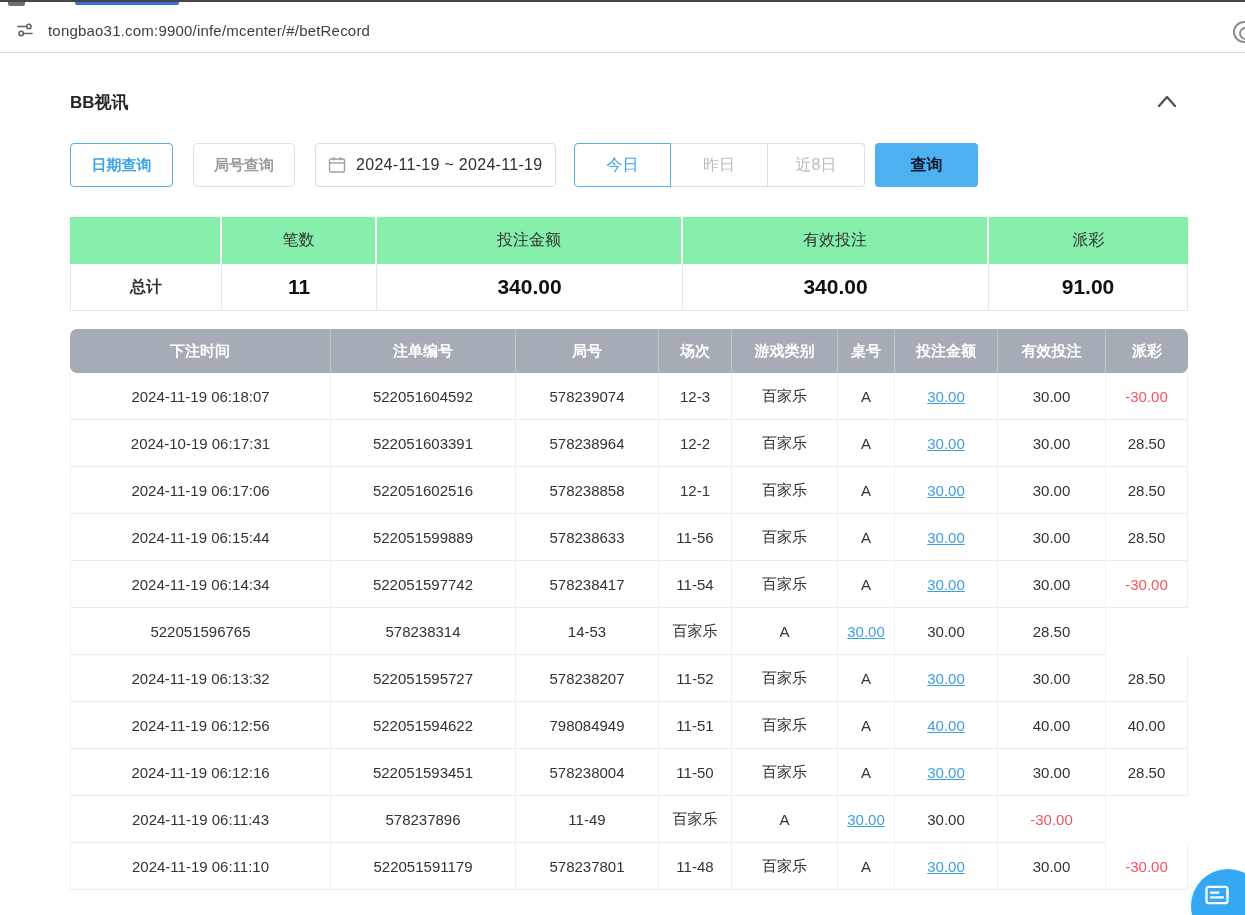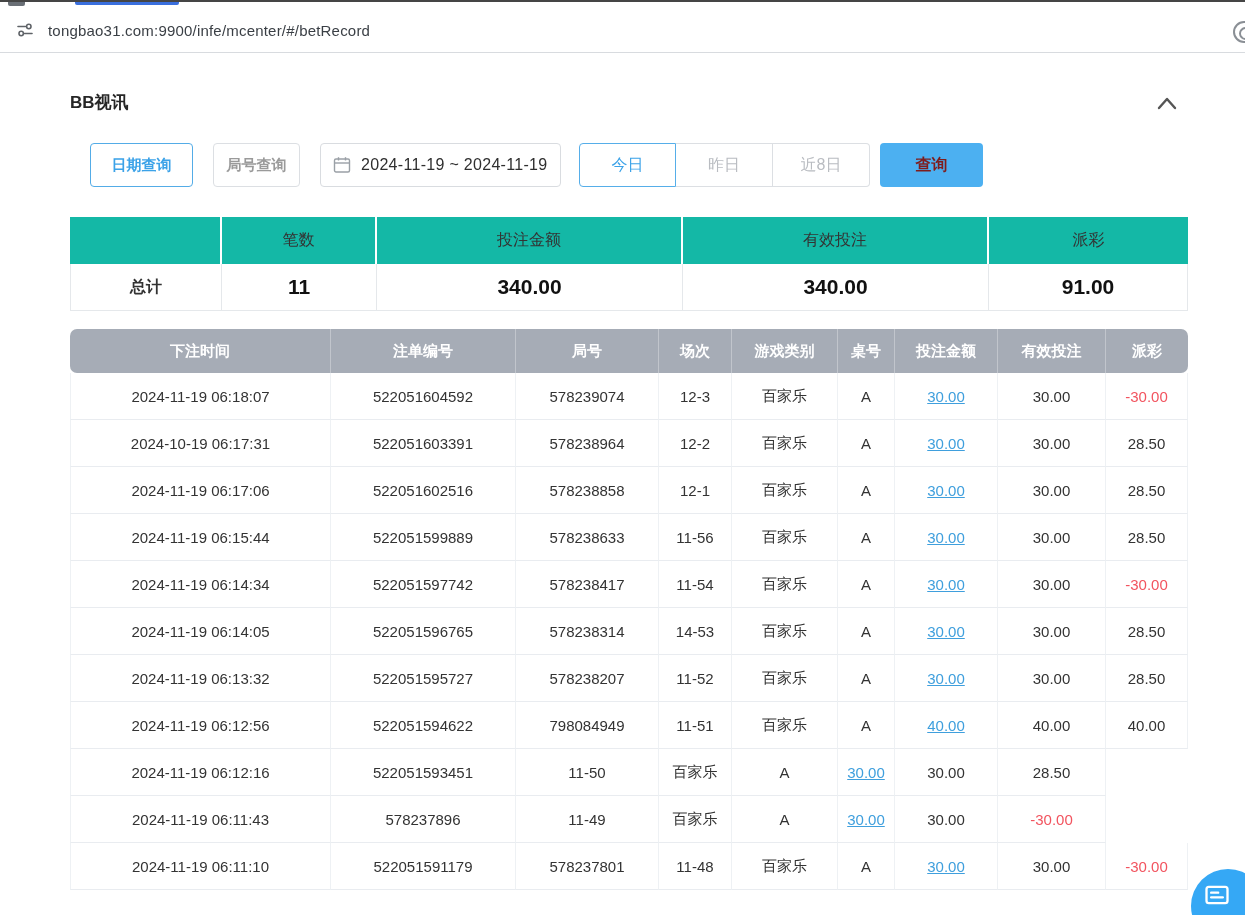--- a/index.html
+++ b/index.html
@@ -22,43 +22,43 @@
   .url-bar{position:relative;height:45px;display:flex;align-items:center;padding-left:14px;background:#fff;border-bottom:1px solid #d8dbdf;cursor:text;}
   .tune-icon{display:inline-flex;width:22px;height:22px;align-items:center;justify-content:center;cursor:pointer;}
   .url-text{font-size:15px;color:#3a3f45;margin-left:12px;letter-spacing:.2px;}
   .right-partial-icon{position:absolute;right:-10px;top:13px;width:22px;height:22px;border:2px solid #8a8f95;border-radius:50%;}
   .right-partial-icon::after{content:"";position:absolute;left:4px;top:4px;width:9px;height:9px;border:2px solid #8a8f95;border-radius:50%;border-right-color:transparent;}
 
   
   .page{position:absolute;top:55px;left:0;right:0;bottom:0;background:#fff;}
   .inner{margin-left:70px;width:1118px;padding-top:36px;}
 
-  .panel-head{display:flex;justify-content:space-between;align-items:center;gap:18px;}
+  .panel-head{display:flex;justify-content:space-between;align-items:flex-start;gap:18px;}
   .panel-head h1{font-size:17px;font-weight:700;color:#262626;}
   .chevron{width:26px;height:20px;display:flex;align-items:center;justify-content:center;cursor:pointer;margin-right:8px;}
 
   
   .filter-row{margin-top:29px;display:flex;align-items:center;height:44px;}
-  .btn{height:44px;border-radius:4px;background:#fff;font-size:15px;display:flex;align-items:center;justify-content:center;cursor:pointer;margin-left:20px;}
+  .btn{height:44px;border-radius:4px;background:#fff;font-size:15px;display:flex;align-items:center;justify-content:center;cursor:pointer;}
   .btn-date{width:103px;border:1px solid #53ace7;color:#3ba2e8;font-weight:700;}
-  .btn-round{width:87px;border:1px solid #dcdfe3;color:#9a9a9a;font-weight:700;margin-left:20px;}
+  .btn-round{width:102px;border:1px solid #dcdfe3;color:#9a9a9a;font-weight:700;margin-left:20px;}
   .date-picker{margin-left:20px;width:241px;height:44px;border:1px solid #d9dce0;border-radius:4px;display:flex;align-items:center;padding:0 12px;cursor:pointer;background:#fff;}
   .cal-icon{display:inline-flex;width:18px;height:18px;}
   .date-text{font-size:16px;color:#2f2f2f;margin-left:10px;letter-spacing:.3px;}
   .segmented{margin-left:18px;display:flex;}
   .seg{width:97px;height:44px;border:1px solid #dcdfe3;border-left:none;color:#b9bcc1;font-size:16px;display:flex;align-items:center;justify-content:center;background:#fff;cursor:pointer;}
   .seg:first-child{border-left:1px solid #dcdfe3;border-radius:4px 0 0 4px;}
   .seg:last-child{border-radius:0 4px 4px 0;}
   .seg.active{border:1px solid #56aee9;color:#3ba2e8;}
-  .btn-search{margin-left:10px;width:103px;background:var(--accent,#4cb0f1);color:#7f1d1d;font-size:16px;font-weight:700;border:none;}
+  .btn-search{margin-left:10px;width:103px;background:var(--accent,#4cb0f1);color:#0f172a;font-size:16px;font-weight:700;border:none;}
 
   
   .summary{margin-top:30px;}
   .sum-row{display:grid;grid-template-columns:152px 155px 306px 306px 199px;}
-  .sh{background:#14b8a6;height:47px;display:flex;align-items:center;justify-content:center;font-size:16px;color:#333;border-right:2px solid #fff;}
+  .sh{background:#86efac;height:47px;display:flex;align-items:center;justify-content:center;font-size:16px;color:#333;border-right:2px solid #fff;}
   .sh:last-child{border-right:none;}
   .sv{height:47px;display:flex;align-items:center;justify-content:center;font-size:21px;font-weight:600;color:#111;border-bottom:1px solid #e5e8eb;border-right:1px solid #e5e8eb;}
   .sv:first-child{border-left:1px solid #e5e8eb;font-size:16px;font-weight:700;color:#333;}
 
   
   .bet-table{margin-top:18px;}
   .thead,.trow{display:grid;grid-template-columns:261px 185px 143px 73px 106px 57px 103px 108px 82px;}
   .thead{background:var(--thead-bg,#a6acb6);border-radius:7px;}
   .th{height:44px;display:flex;align-items:center;justify-content:center;color:#fff;font-size:15px;font-weight:700;border-right:1px solid rgba(255,255,255,.3);}
   .th:last-child{border-right:none;}
@@ -218,21 +218,20 @@
     <div class="td">11-54</div>
     <div class="td">百家乐</div>
     <div class="td">A</div>
     <div class="td">
               <a class="amount-link">30.00</a>
             </div>
     <div class="td">30.00</div>
     <div class="td neg">-30.00</div>
   </div>
           <div class="trow">
-    <div class="td">2024-11-19 06:14:05</div>
     <div class="td">522051596765</div>
     <div class="td">578238314</div>
     <div class="td">14-53</div>
     <div class="td">百家乐</div>
     <div class="td">A</div>
     <div class="td">
               <a class="amount-link">30.00</a>
             </div>
     <div class="td">30.00</div>
     <div class="td">28.50</div>
@@ -259,20 +258,21 @@
     <div class="td">A</div>
     <div class="td">
               <a class="amount-link">40.00</a>
             </div>
     <div class="td">40.00</div>
     <div class="td">40.00</div>
   </div>
           <div class="trow">
     <div class="td">2024-11-19 06:12:16</div>
     <div class="td">522051593451</div>
+    <div class="td">578238004</div>
     <div class="td">11-50</div>
     <div class="td">百家乐</div>
     <div class="td">A</div>
     <div class="td">
               <a class="amount-link">30.00</a>
             </div>
     <div class="td">30.00</div>
     <div class="td">28.50</div>
   </div>
           <div class="trow">

